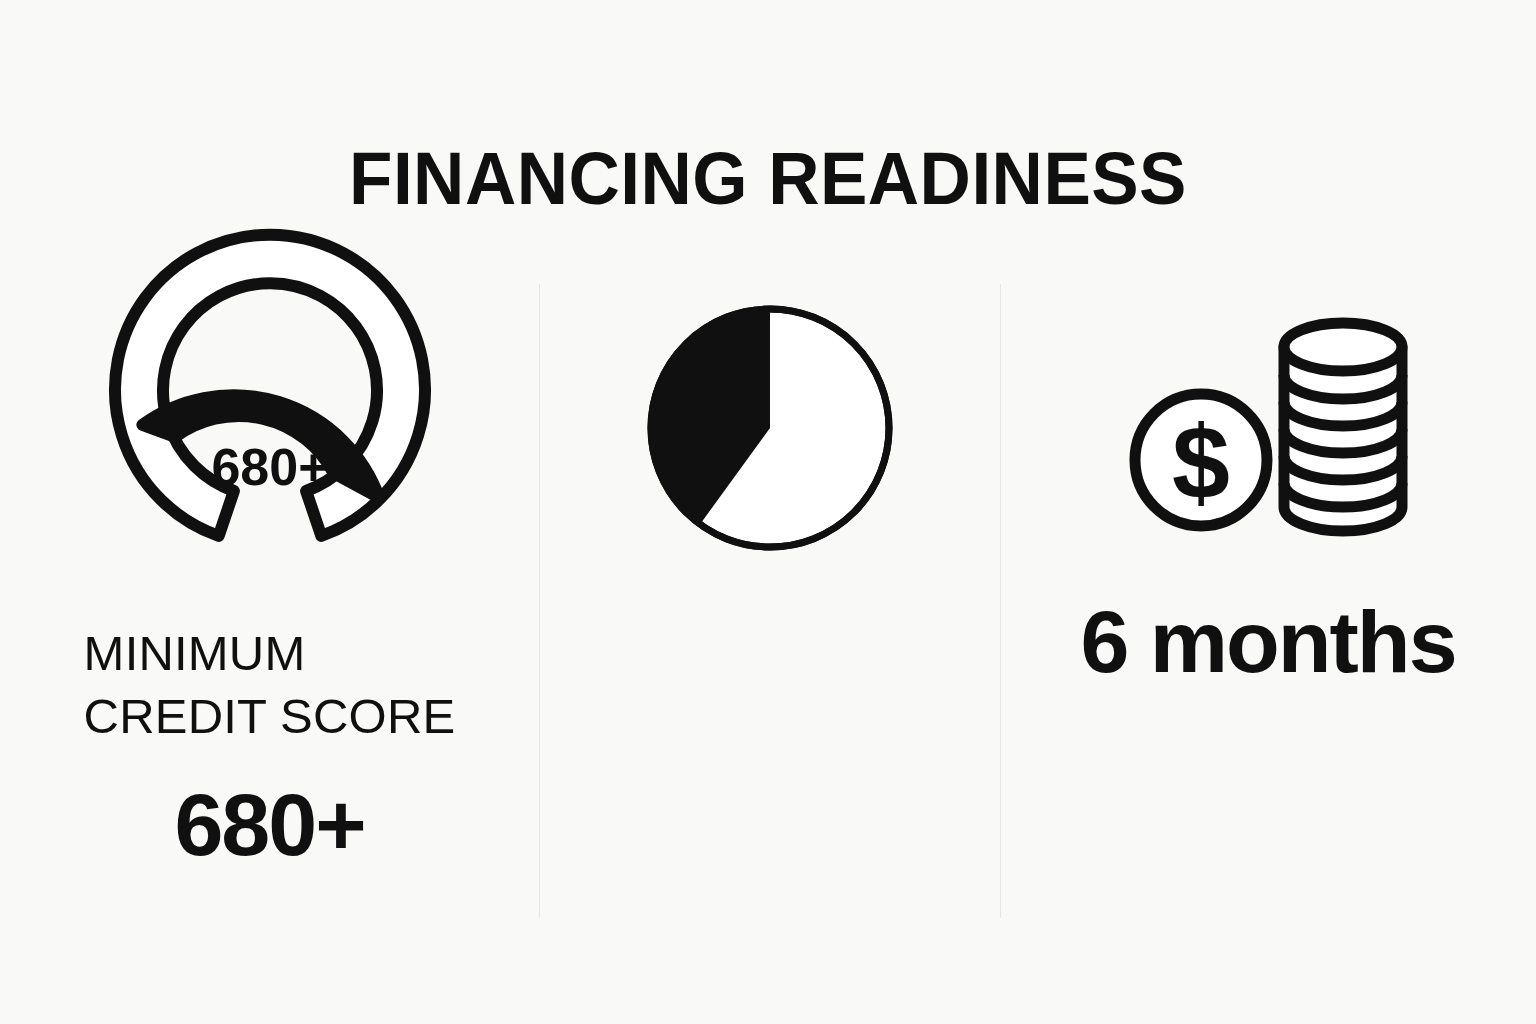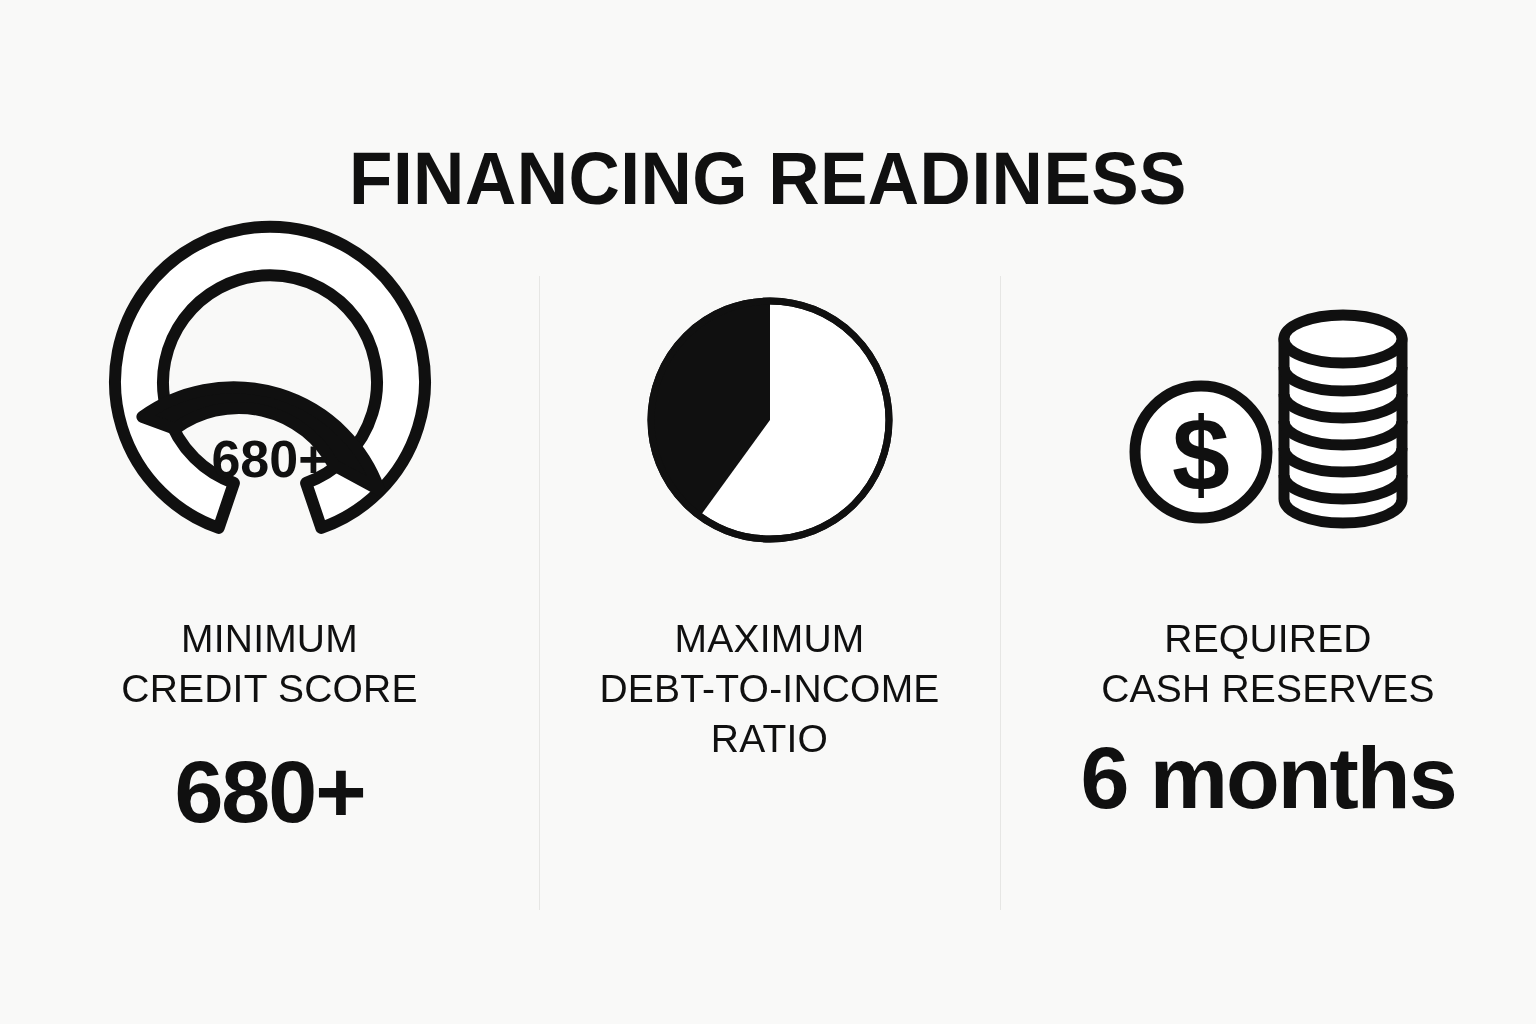--- a/index.html
+++ b/index.html
@@ -33,21 +33,21 @@
     font-weight: 700;
     letter-spacing: 0.5px;
     line-height: 1;
     white-space: nowrap;
     transform: scaleX(0.96);
   }
 
   
   .columns {
     position: absolute;
-    top: 270px;
+    top: 278px;
     left: 0;
     width: 1536px;
     height: 640px;
     display: flex;
     flex-direction: row;
   }
   .col {
     position: relative;
     box-sizing: border-box;
     display: flex;
@@ -70,24 +70,23 @@
   .icon-wrap {
     height: 300px;
     display: flex;
     align-items: center;
     justify-content: center;
   }
   .icon-wrap svg { display: block; overflow: visible; }
 
   
   .caption {
-    font-size: 39px;
+    font-size: 49px;
     font-weight: 500;
     line-height: 1.28;
-    text-align: center;
     letter-spacing: 0.2px;
     white-space: pre-line;
     margin-top: 2px;
   }
   .col-1 .caption { margin-top: 44px; }
   .col-2 .caption { margin-top: 44px; }
   .col-3 .caption { margin-top: 44px; }
 
   
   .value {
@@ -139,23 +138,20 @@
 
     <div class="col col-2">
       <div class="icon-wrap">
         <svg width="252" height="252" viewBox="0 0 252 252">
           <circle cx="126" cy="126" r="119" fill="#ffffff" stroke="#101010" stroke-width="7"></circle>
 
           <path d="M 126 126 L 126 7 A 119 119 0 0 0 56.05 222.29 Z" fill="#101010"></path>
           <circle cx="126" cy="126" r="119" fill="none" stroke="#101010" stroke-width="7"></circle>
         </svg>
       </div>
-      <div class="caption">MAXIMUM
-DEBT-TO-INCOME
-RATIO</div>
     </div>
 
     <div class="col col-3">
       <div class="icon-wrap">
         <svg width="290" height="222" viewBox="0 0 290 222">
 
           <g>
             <path d="M 161 30 L 161 190 A 59 24 0 0 0 279 190 L 279 30 Z" fill="#ffffff" stroke="#101010" stroke-width="11" stroke-linejoin="round"></path>
             <ellipse cx="220" cy="30" rx="59" ry="24" fill="#ffffff" stroke="#101010" stroke-width="11"></ellipse>
             <path d="M 161 58 A 59 24 0 0 0 279 58" fill="none" stroke="#101010" stroke-width="11"></path>
@@ -164,19 +160,17 @@
             <path d="M 161 139 A 59 24 0 0 0 279 139" fill="none" stroke="#101010" stroke-width="11"></path>
             <path d="M 161 166 A 59 24 0 0 0 279 166" fill="none" stroke="#101010" stroke-width="11"></path>
           </g>
 
           <g>
             <circle cx="78" cy="143" r="66" fill="#ffffff" stroke="#101010" stroke-width="11"></circle>
             <text x="78" y="181" text-anchor="middle" font-family="Liberation Sans, sans-serif" font-size="104" font-weight="700" fill="#101010">$</text>
           </g>
         </svg>
       </div>
-      <div class="caption">REQUIRED
-CASH RESERVES</div>
       <div class="value">6 months</div>
     </div>
 
   </div>
 </div>
 
 </body></html>

